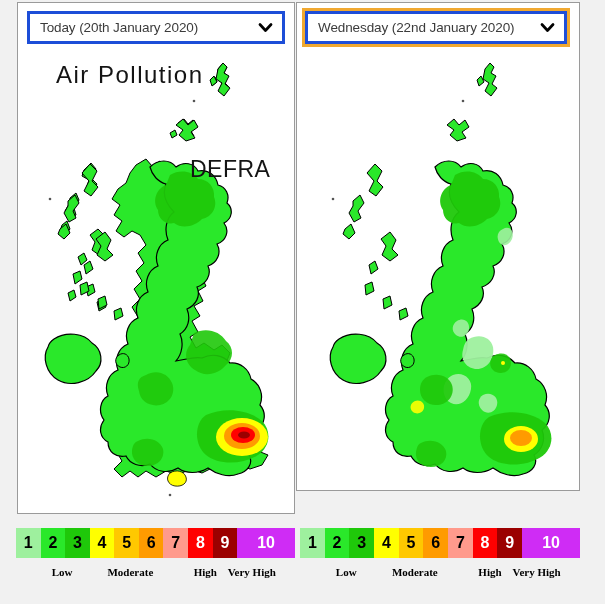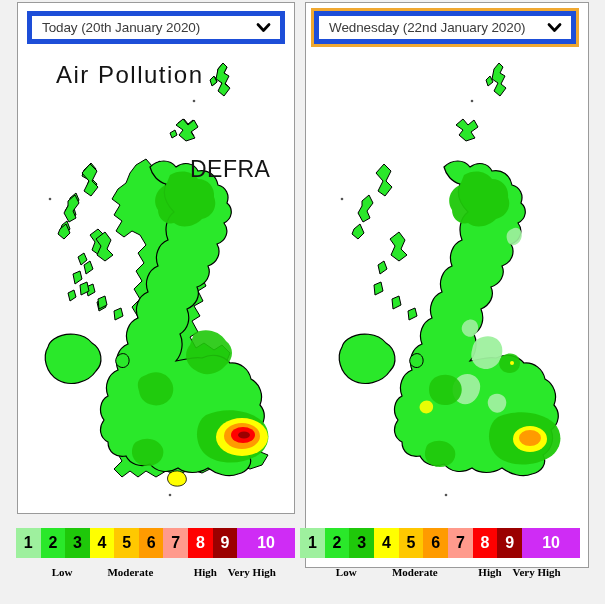--- a/index.html
+++ b/index.html
@@ -27,29 +27,29 @@
     display: flex;
   }
 
   .panel {
     position: relative;
     background: #ffffff;
     border: 1px solid #9a9a9a;
     overflow: hidden;
   }
   .panel.left  { position:absolute; left: 17px;  top: 2px; width: 278px; height: 512px; }
-  .panel.right { position:absolute; left: 305px; top: 2px; width: 284px; height: 566px; }
+  .panel.right { position:absolute; left: 296px; top: 2px; width: 284px; height: 489px; }
 
   
   .select-wrap {
     position: absolute;
     top: 8px;
     height: 33px;
     background: #ffffff;
-    border: 5px solid #1d4ed8;
+    border: 3px solid #1d4ed8;
     display: flex;
     align-items: center;
     padding: 0 8px 0 10px;
     cursor: pointer;
   }
   .panel.left  .select-wrap { left: 9px;  width: 258px; }
   .panel.right .select-wrap { left: 8px;  width: 262px; outline: 3px solid #f0a830; }
 
   .select-label {
     flex: 1 1 auto;

